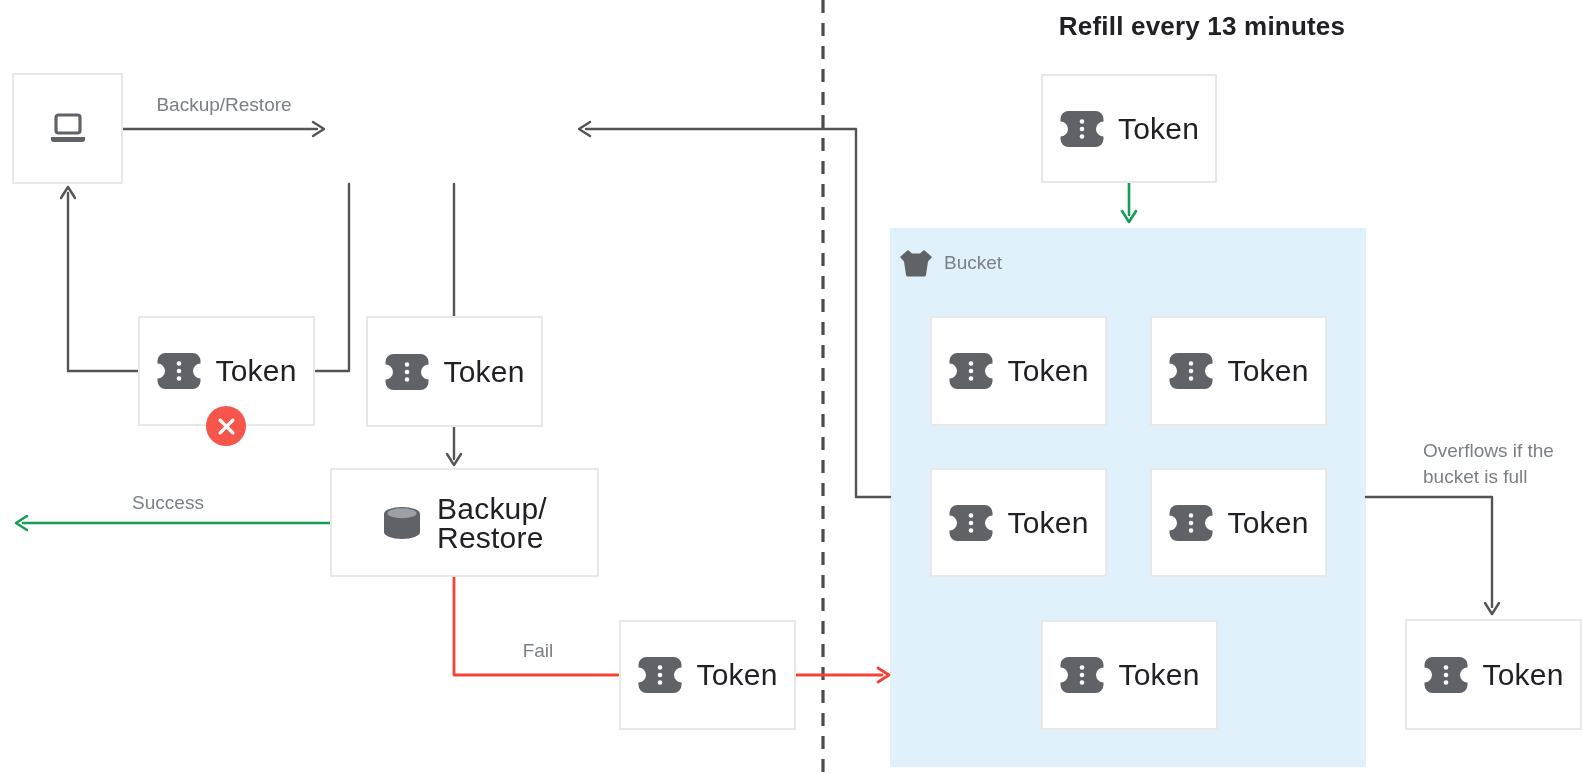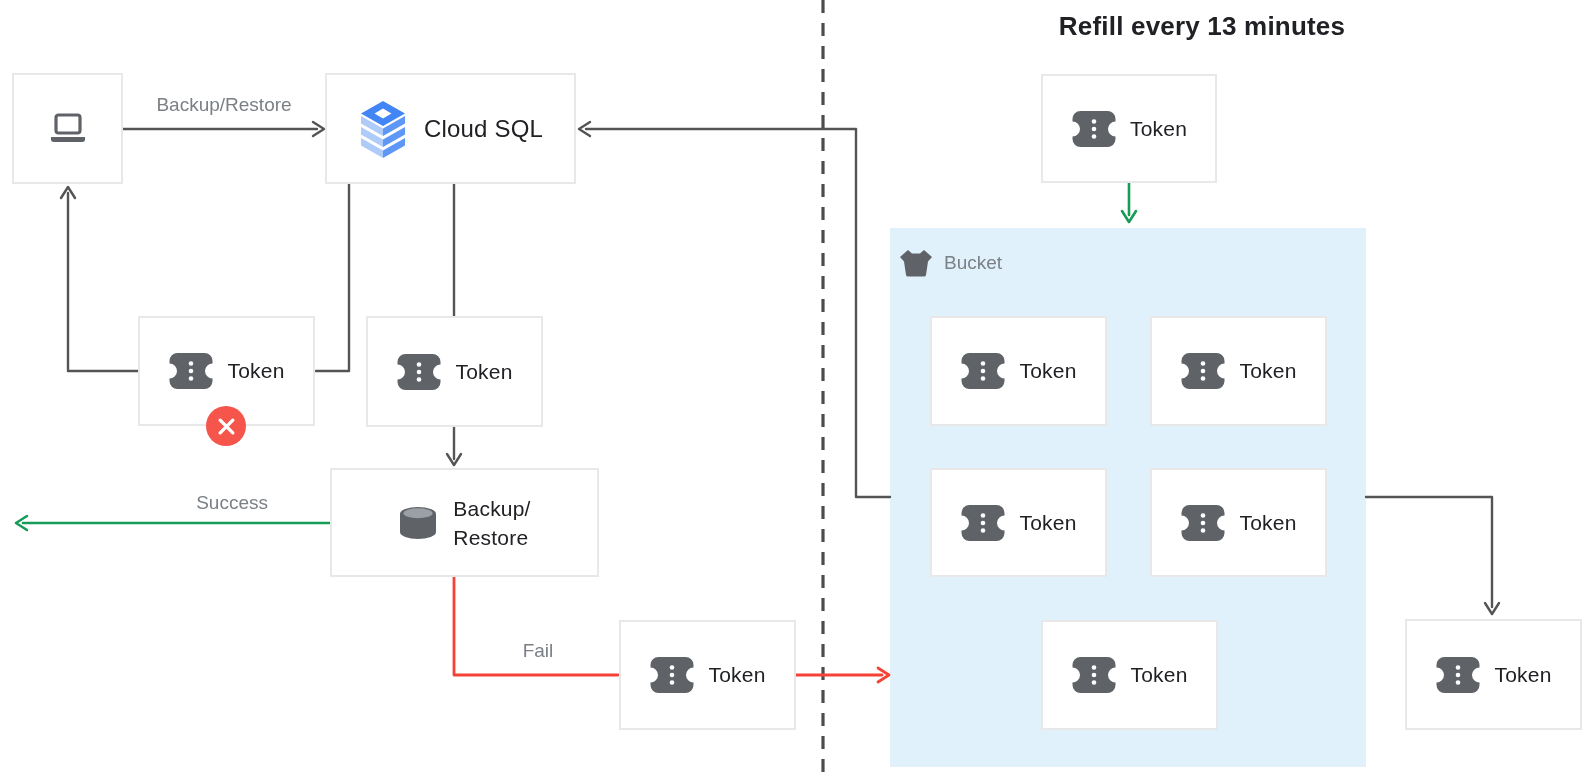--- a/index.html
+++ b/index.html
@@ -16,21 +16,21 @@
   .stroke-icon{stroke:var(--icon_gray);}
   .bucket-area{
     position:absolute;left:890px;top:228px;width:476px;height:539px;
     background:var(--bucket_fill);z-index:0;
   }
   .box{
     position:absolute;background:#fff;border:2px solid var(--box_border);
     box-sizing:border-box;display:flex;align-items:center;justify-content:center;
     gap:13px;z-index:2;
   }
-  .node-label{color:var(--text_dark);font-size:21px;letter-spacing:.2px;white-space:nowrap;}
+  .node-label{color:var(--text_dark);font-size:30px;letter-spacing:.2px;white-space:nowrap;}
   .cloudsql-label{font-size:24px;}
   .two-line .node-label{line-height:29px;}
   .gray-label{
     position:absolute;color:var(--text_gray);font-size:19px;z-index:2;white-space:nowrap;
   }
   .diagram-title{
     position:absolute;left:902px;top:11px;width:600px;text-align:center;
     color:var(--text_dark);font-size:26px;font-weight:700;z-index:2;letter-spacing:.2px;
   }
   .bucket-caption{
@@ -122,28 +122,20 @@
   <div class="diagram-title">Refill every 13 minutes</div>
 
   <div class="box" style="left:12px;top:73px;width:111px;height:111px">
     <span>
       <svg viewBox="0 0 40 32" width="40" height="32">
           <use href="#i-laptop"></use>
         </svg>
     </span>
   </div>
 
-  <div class="box" style="left:325px;top:73px;width:251px;height:111px;gap:16px">
-    <span>
-      <svg viewBox="0 0 50 58" width="50" height="58">
-          <use href="#i-cloudsql"></use>
-        </svg>
-    </span>
-    <span class="node-label cloudsql-label">Cloud SQL</span>
-  </div>
 
   <div class="box" style="left:138px;top:316px;width:177px;height:110px">
     <span>
       <svg viewBox="0 0 46 40" width="46" height="40">
           <use href="#i-token"></use>
         </svg>
     </span>
     <span class="node-label">Token</span>
   </div>
   <div class="error-badge">
@@ -245,18 +237,22 @@
     <span>
         <svg viewBox="0 0 46 40" width="46" height="40">
           <use href="#i-token"></use>
         </svg>
       </span>
     <span class="node-label">Token</span>
   </div>
 
   <div class="gray-label" style="left:99px;top:94px;width:250px;text-align:center">Backup/Restore</div>
 
-  <div class="gray-label" style="left:68px;top:492px;width:200px;text-align:right">Success</div>
+  <div class="gray-label" style="left:68px;top:492px;width:200px;text-align:center">Success</div>
 
   <div class="gray-label" style="left:458px;top:640px;width:160px;text-align:center">Fail</div>
 
+  <div class="gray-label overflow-note" style="left:1423px;top:438px">
+    <div>Overflows if the</div>
+    <div>bucket is full</div>
+  </div>
 
 </div>
 
 </body></html>

